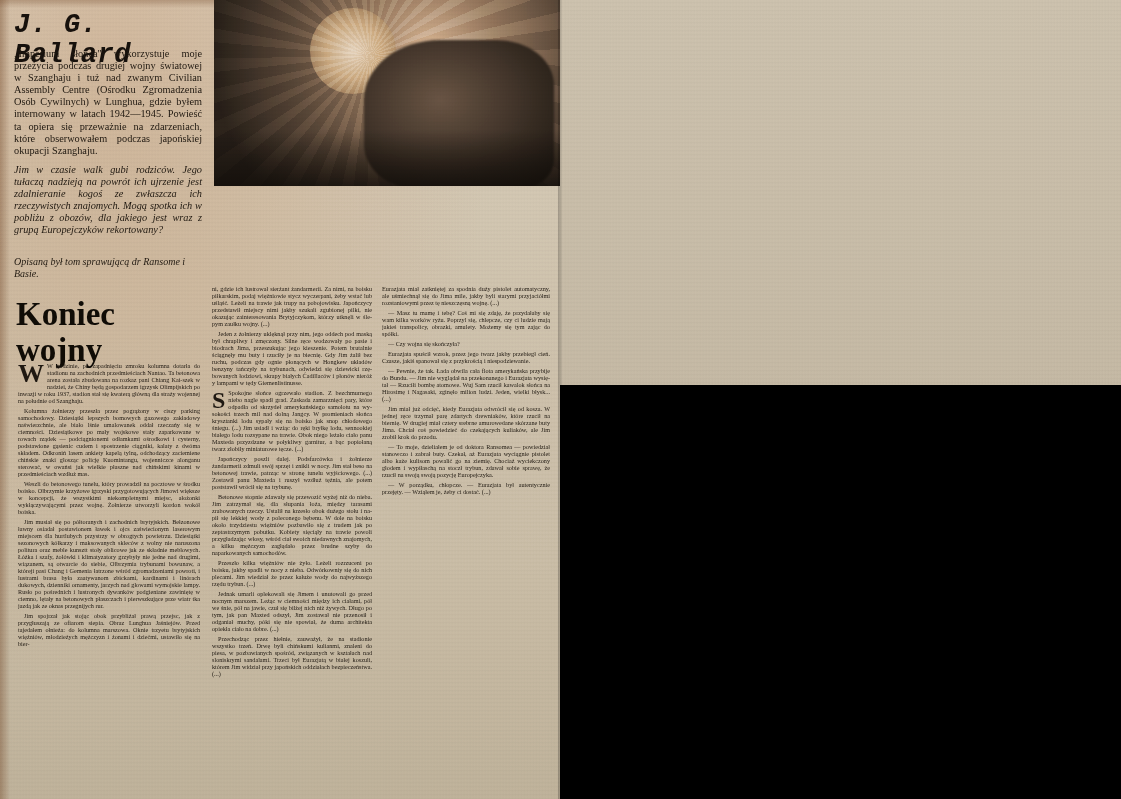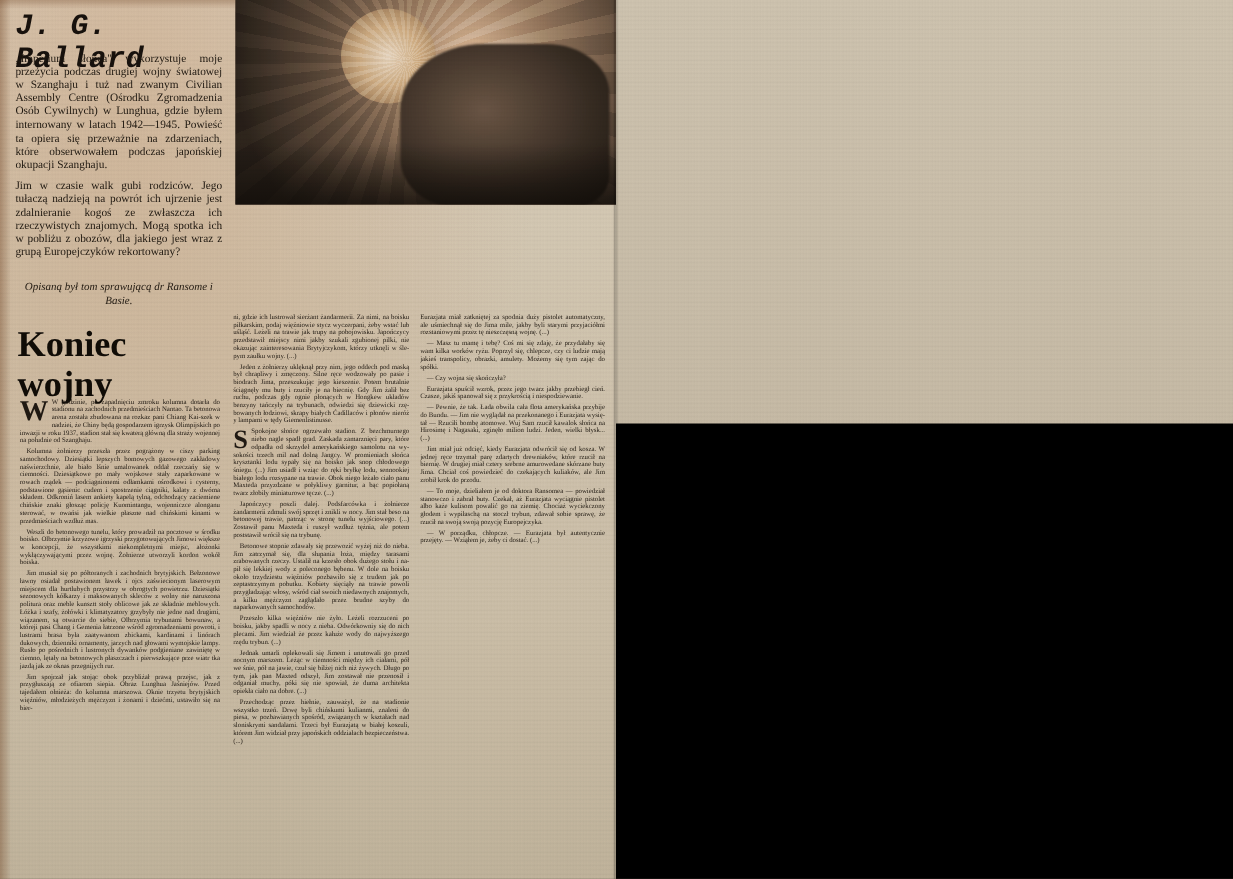--- a/index.html
+++ b/index.html
@@ -36,24 +36,24 @@
   .author{
     position:absolute;left:14px;top:10px;width:190px;
     font-family:Liberation Mono, monospace;font-weight:bold;font-style:italic;
     font-size:27px;color:#1b1510;letter-spacing:.5px;
   }
   .blurb{
     position:absolute;left:14px;top:48px;width:188px;
     font-size:10.3px;line-height:12.1px;color:#231c14;text-align:justify;
   }
   .blurb p{margin:0 0 7px 0;}
-  .blurb .ital{}
+  .blurb .ital{font-style:italic;}
   .credit{
     position:absolute;left:14px;top:256px;width:188px;font-style:italic;
-    font-size:10px;line-height:12px;color:#2a2219;text-align:center;
+    font-size:10px;line-height:12px;color:#2a2219;
   }
 
   
   .photo{
     position:absolute;left:214px;top:0px;width:346px;height:186px;
     background:
       radial-gradient(circle at 62% 26%, #d9b99a 0%, #9b7e64 26%, #5d4b3c 55%, #2c241d 85%),
       linear-gradient(135deg,#8d755f,#3b3027);
     overflow:hidden;
   }

